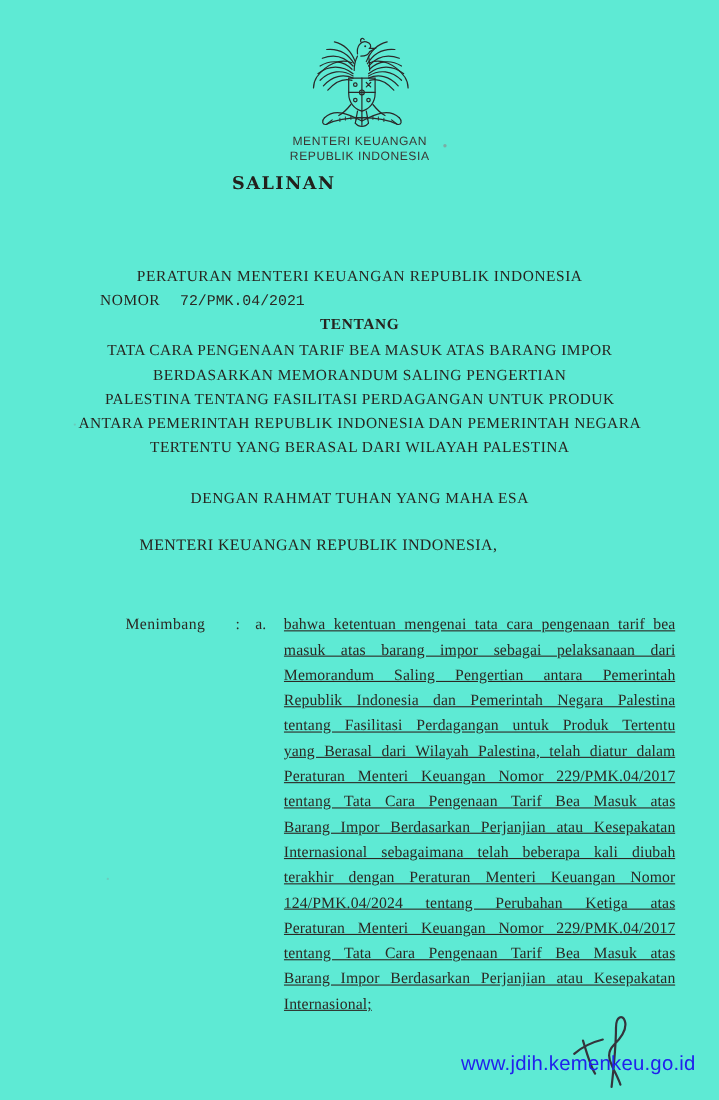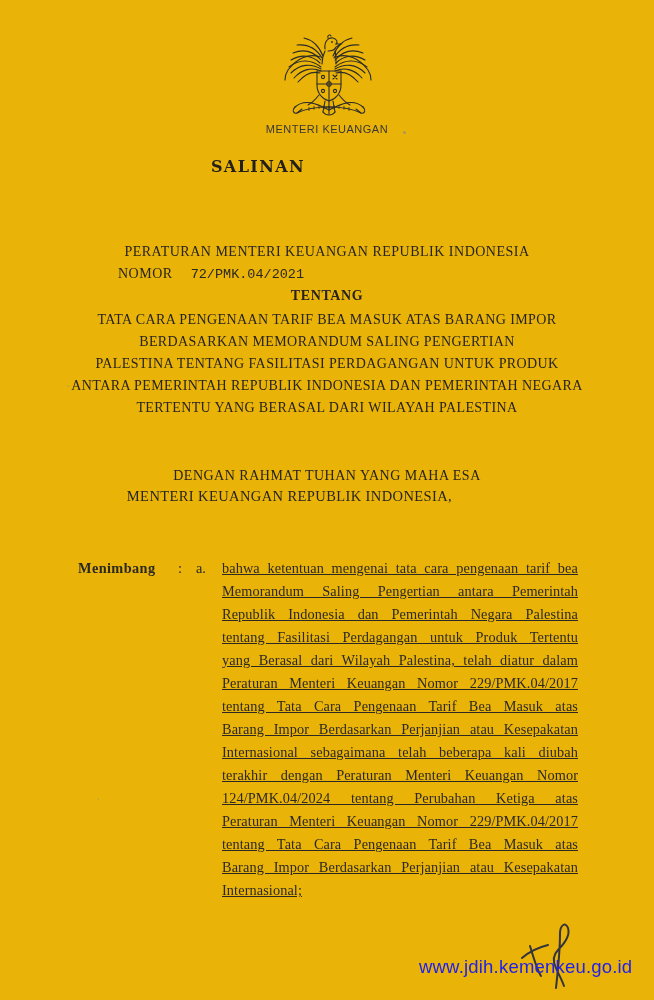--- a/index.html
+++ b/index.html
@@ -1,52 +1,52 @@
 <!DOCTYPE html>
 <html><head>
 <meta charset="utf-8">
 <style>
   html,body{margin:0;padding:0;background:#ffffff;}
   .page{
-    position:relative;width:654px;height:1000px;background:#eab308;
+    position:relative;width:654px;height:1000px;background:#5eead4;
     font-family:"Liberation Serif", serif;color:#2c2924;overflow:hidden;
   }
   
   .emblem{position:absolute;left:283px;top:32px;width:90px;height:88px;}
   .ministry{
     position:absolute;left:0;top:123px;width:654px;text-align:center;
     font-family:"Liberation Sans", sans-serif;font-size:11px;line-height:13px;
     letter-spacing:0.5px;color:#3a3733;
   }
   .salinan{
     position:absolute;left:0;top:157px;width:516px;text-align:center;
     font-weight:bold;font-size:16px;letter-spacing:1.4px;color:#23201c;
     font-family:"DejaVu Serif", serif;
   }
   
   .t-line1{position:absolute;left:0;top:244px;width:654px;text-align:center;
     font-size:14px;letter-spacing:0.5px;color:#27241f;}
   .t-nomor{position:absolute;left:0;top:266px;width:654px;display:flex;
-    align-items:baseline;padding-left:118px;box-sizing:border-box;
+    align-items:baseline;padding-left:91px;box-sizing:border-box;
     font-size:14px;letter-spacing:0.5px;color:#27241f;}
   .t-nomor .num{margin-left:18px;font-family:"Liberation Mono", monospace;
     font-size:13.5px;letter-spacing:0;color:#2b2823;}
   .t-tentang{position:absolute;left:0;top:288px;width:654px;text-align:center;
     font-size:14px;letter-spacing:0.6px;color:#27241f;font-weight:bold;}
   .t-subject{position:absolute;left:0;top:309px;width:654px;color:#27241f;}
   .subject-line{height:22px;line-height:22px;text-align:center;
     font-size:14px;letter-spacing:0.4px;white-space:nowrap;}
   .invocation{position:absolute;left:0;top:446px;width:654px;text-align:center;
-    font-size:14px;letter-spacing:0.5px;color:#27241f;margin-top:22px;}
+    font-size:14px;letter-spacing:0.5px;color:#27241f;}
   .authority{position:absolute;left:0;top:488px;width:579px;text-align:center;
     font-size:14.5px;letter-spacing:0.4px;color:#27241f;}
   
   .consider{position:absolute;left:0;top:557px;width:654px;display:flex;
     font-size:14.3px;line-height:23px;color:#2c2924;}
-  .c-label{margin-left:78px;width:100px;letter-spacing:0.4px;font-weight:bold;}
+  .c-label{margin-left:114px;width:100px;letter-spacing:0.4px;}
   .c-colon{width:18px;}
   .c-marker{width:26px;}
   .c-lines{width:356px;overflow:hidden;text-decoration:underline;}
   .pline{height:23px;line-height:23px;white-space:nowrap;letter-spacing:0.1px;}
   
   .watermark{position:absolute;left:419px;top:956px;
     font-family:"Liberation Sans", sans-serif;font-size:18.5px;
     letter-spacing:0.2px;}
   .paraph{position:absolute;left:520px;top:916px;width:58px;height:78px;}
   .speck{position:absolute;border-radius:50%;background:#8a8a8a;}
@@ -105,20 +105,21 @@
       <path d="M12,74 C22,65 34,71 46,77 C58,71 70,65 80,74"></path>
       <path d="M12,74 C9,77 10,81 14,80 L19,76"></path>
       <path d="M80,74 C83,77 82,81 78,80 L73,76"></path>
       <path d="M14,80 C30,72 62,72 78,80"></path>
       <path d="M26,74.5 l0,3 M31,73.3 l0,3 M36,72.6 l0,3 M41,72.7 l0,3.2 M46,73.4 l0,3.4 M51,72.7 l0,3.2 M56,72.6 l0,3 M61,73.3 l0,3 M66,74.5 l0,3" stroke-width="0.8"></path>
     </g>
   </svg>
 
   <div class="ministry">
     <div>MENTERI KEUANGAN</div>
+    <div>REPUBLIK INDONESIA</div>
   </div>
 
   <div class="salinan">SALINAN</div>
 
   <div class="t-line1">PERATURAN MENTERI KEUANGAN REPUBLIK INDONESIA</div>
 
   <div class="t-nomor">
     <span>NOMOR</span>
     <span class="num">72/PMK.04/2021</span>
   </div>
@@ -136,20 +137,21 @@
   <div class="invocation">DENGAN RAHMAT TUHAN YANG MAHA ESA</div>
 
   <div class="authority">MENTERI KEUANGAN REPUBLIK INDONESIA,</div>
 
   <div class="consider">
     <span class="c-label">Menimbang</span>
     <span class="c-colon">:</span>
     <span class="c-marker">a.</span>
     <div class="c-lines">
         <div class="pline" style="word-spacing: 3.98661px;"><span>bahwa ketentuan mengenai tata cara pengenaan tarif bea</span></div>
+        <div class="pline" style="word-spacing: 10.3646px;"><span>masuk atas barang impor sebagai pelaksanaan dari</span></div>
         <div class="pline" style="word-spacing: 14.5977px;"><span>Memorandum Saling Pengertian antara Pemerintah</span></div>
         <div class="pline" style="word-spacing: 9.29688px;"><span>Republik Indonesia dan Pemerintah Negara Palestina</span></div>
         <div class="pline" style="word-spacing: 8.86562px;"><span>tentang Fasilitasi Perdagangan untuk Produk Tertentu</span></div>
         <div class="pline" style="word-spacing: 4.8192px;"><span>yang Berasal dari Wilayah Palestina, telah diatur dalam</span></div>
         <div class="pline" style="word-spacing: 7.89062px;"><span>Peraturan Menteri Keuangan Nomor 229/PMK.04/2017</span></div>
         <div class="pline" style="word-spacing: 8.62054px;"><span>tentang Tata Cara Pengenaan Tarif Bea Masuk atas</span></div>
         <div class="pline" style="word-spacing: 6.0875px;"><span>Barang Impor Berdasarkan Perjanjian atau Kesepakatan</span></div>
         <div class="pline" style="word-spacing: 8.94688px;"><span>Internasional sebagaimana telah beberapa kali diubah</span></div>
         <div class="pline" style="word-spacing: 9.81875px;"><span>terakhir dengan Peraturan Menteri Keuangan Nomor</span></div>
         <div class="pline" style="word-spacing: 16.8984px;"><span>124/PMK.04/2024 tentang Perubahan Ketiga atas</span></div>

